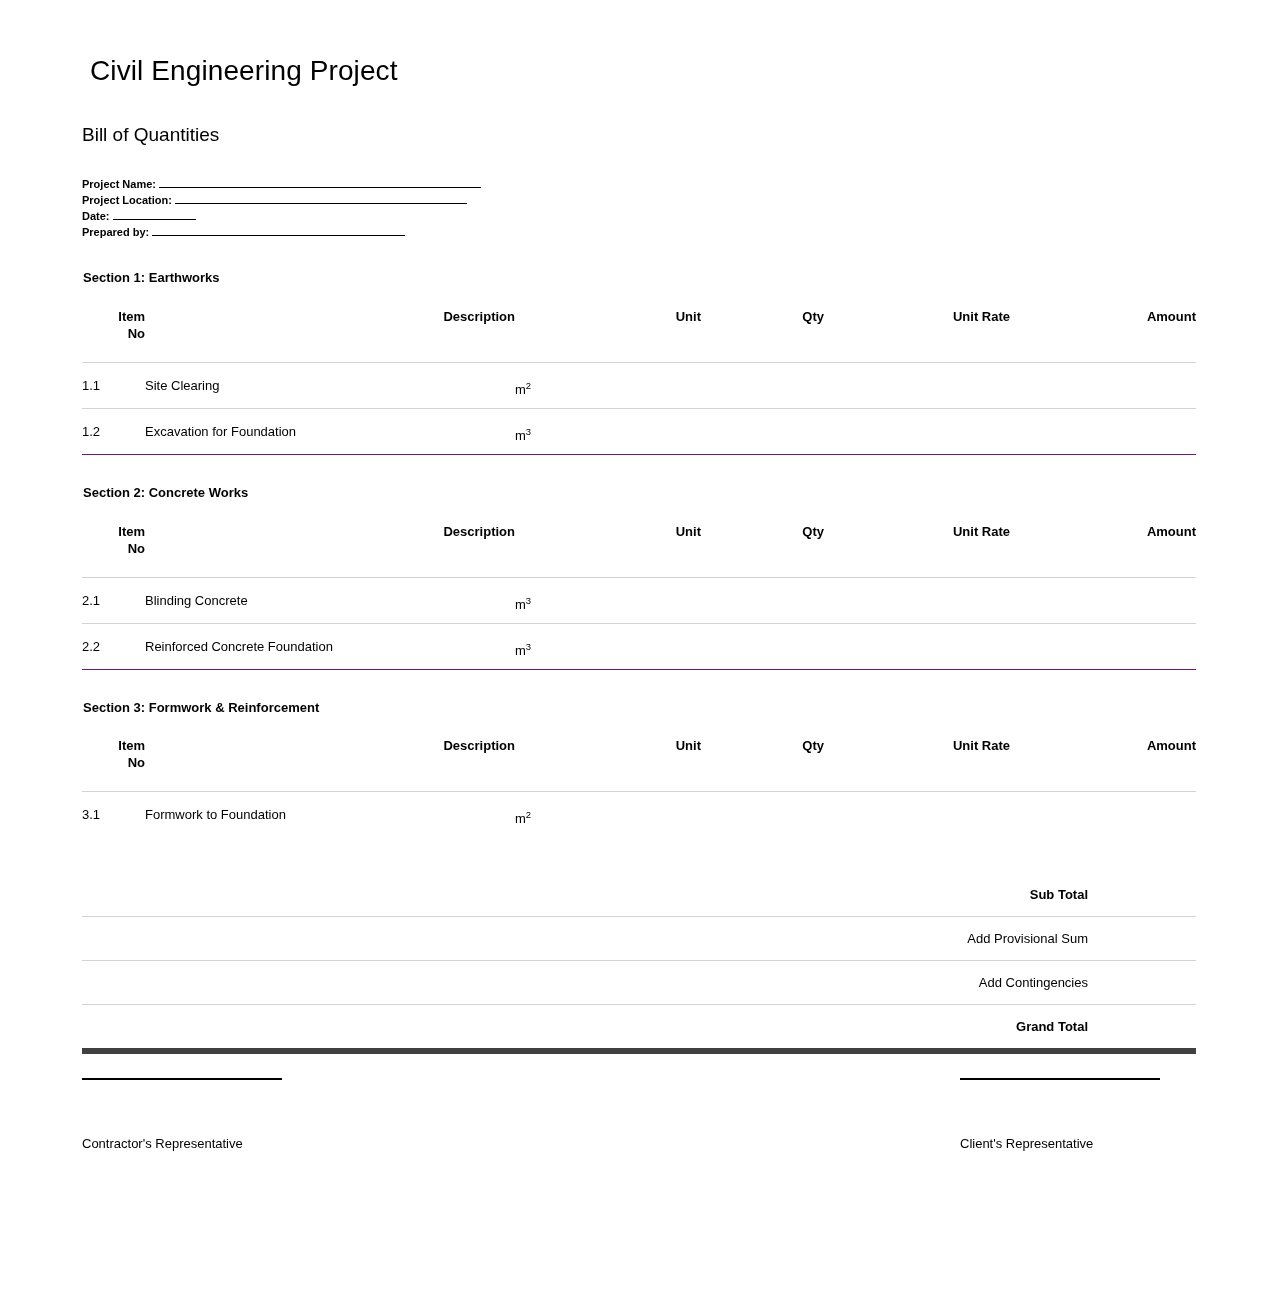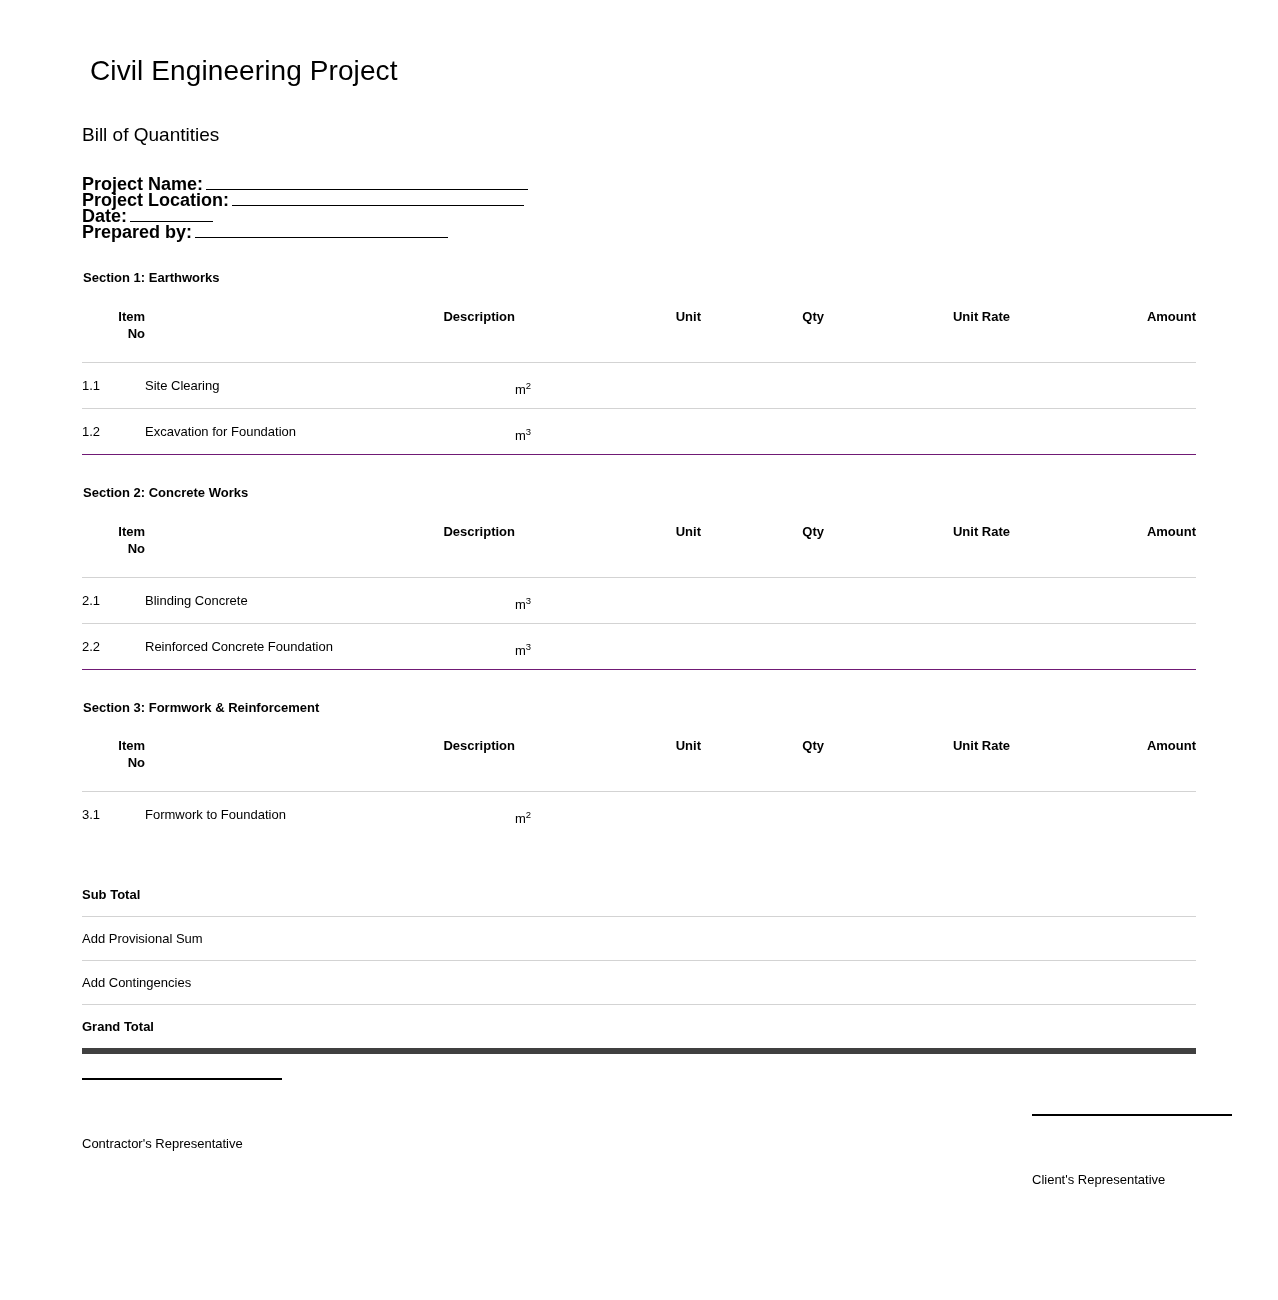--- a/index.html
+++ b/index.html
@@ -38,21 +38,21 @@
     font-size: 19px;
     font-weight: normal;
     line-height: 1.2;
     margin: 0;
     padding-top: 28px;
   }
 
   
   .project-info {
     margin-top: 30px;
-    font-size: 18px;
+    font-size: 11px;
     font-weight: bold;
     line-height: 16px;
   }
   .info-line {
     white-space: nowrap;
     height: 16px;
   }
   .info-label { font-weight: bold; }
   .blank-rule {
     display: inline-block;
@@ -115,39 +115,39 @@
   table.totals {
     width: 1114px;
     border-collapse: collapse;
     table-layout: fixed;
     margin-top: 36px;
     font-size: 13px;
   }
   table.totals td {
     border-top: 1px solid #d3d3d3;
     padding: 13px 54px 13px 0;
-    text-align: left;
+    text-align: right;
     line-height: 17px;
   }
   table.totals tr.first td { border-top: none; }
   table.totals tr.last td { border-bottom: 6px solid #404040; }
   table.totals td.strong { font-weight: bold; }
   table.totals td.amt-col { width: 54px; padding: 0; }
 
   
   .signatures {
     position: absolute;
     left: 82px;
     top: 1078px;
     width: 1114px;
     height: 120px;
   }
   .sig-block { position: absolute; top: 0; width: 200px; }
   .sig-left { left: 0; }
-  .sig-right { left: 950px; margin-top: 36px; }
+  .sig-right { left: 878px; }
   .sig-rule {
     width: 200px;
     height: 0;
     border-bottom: 2px solid #000;
   }
   .sig-caption {
     margin-top: 56px;
     font-size: 13px;
     font-weight: normal;
     white-space: nowrap;

